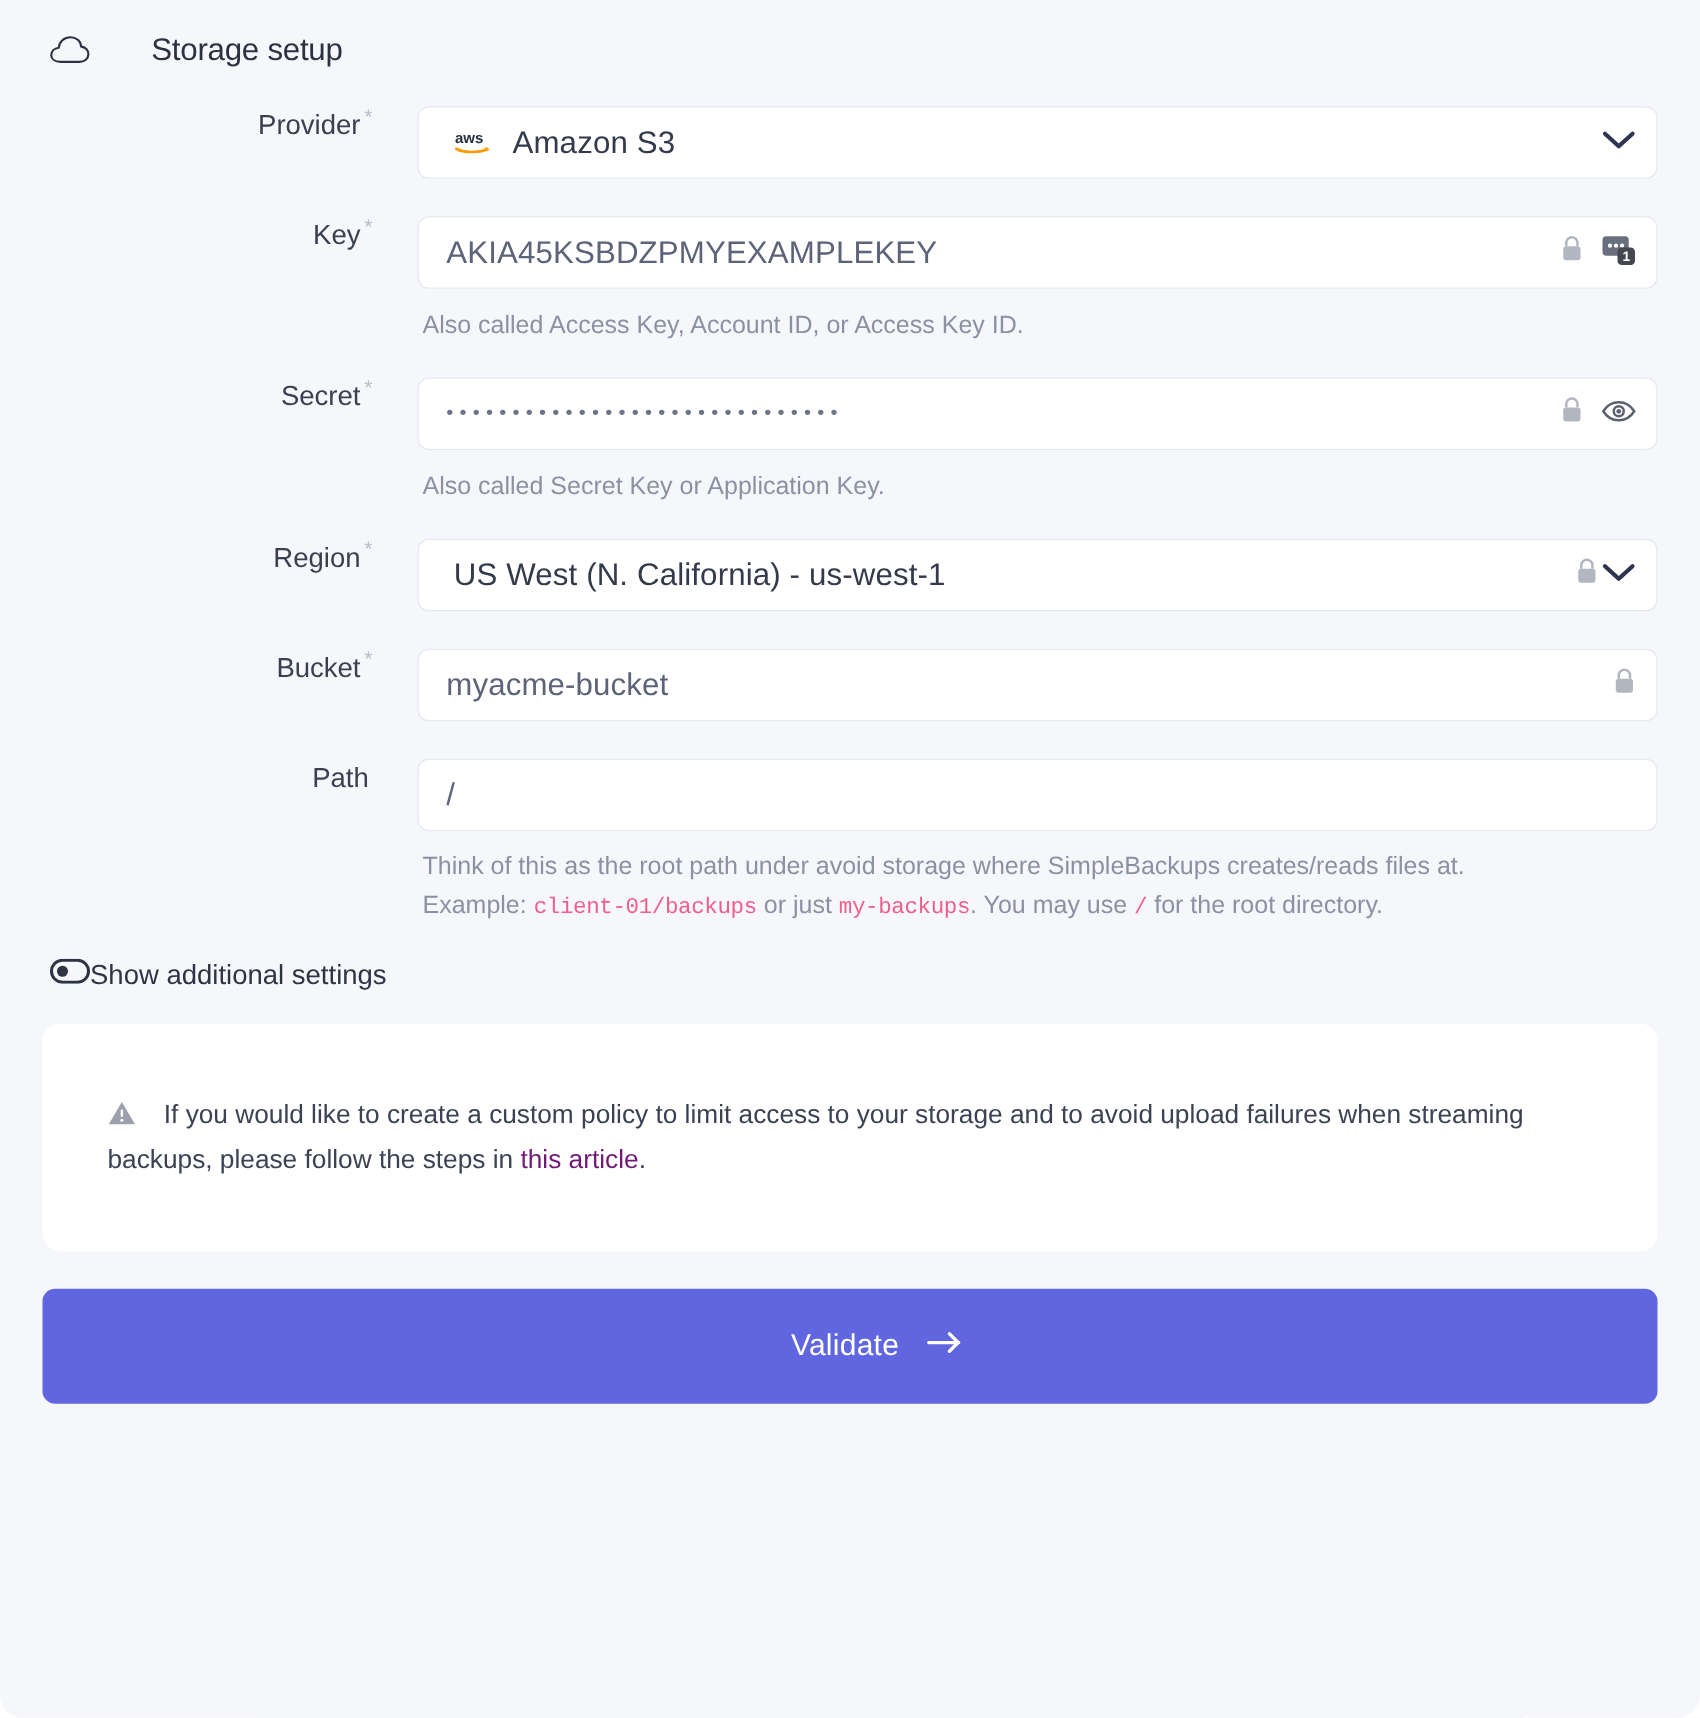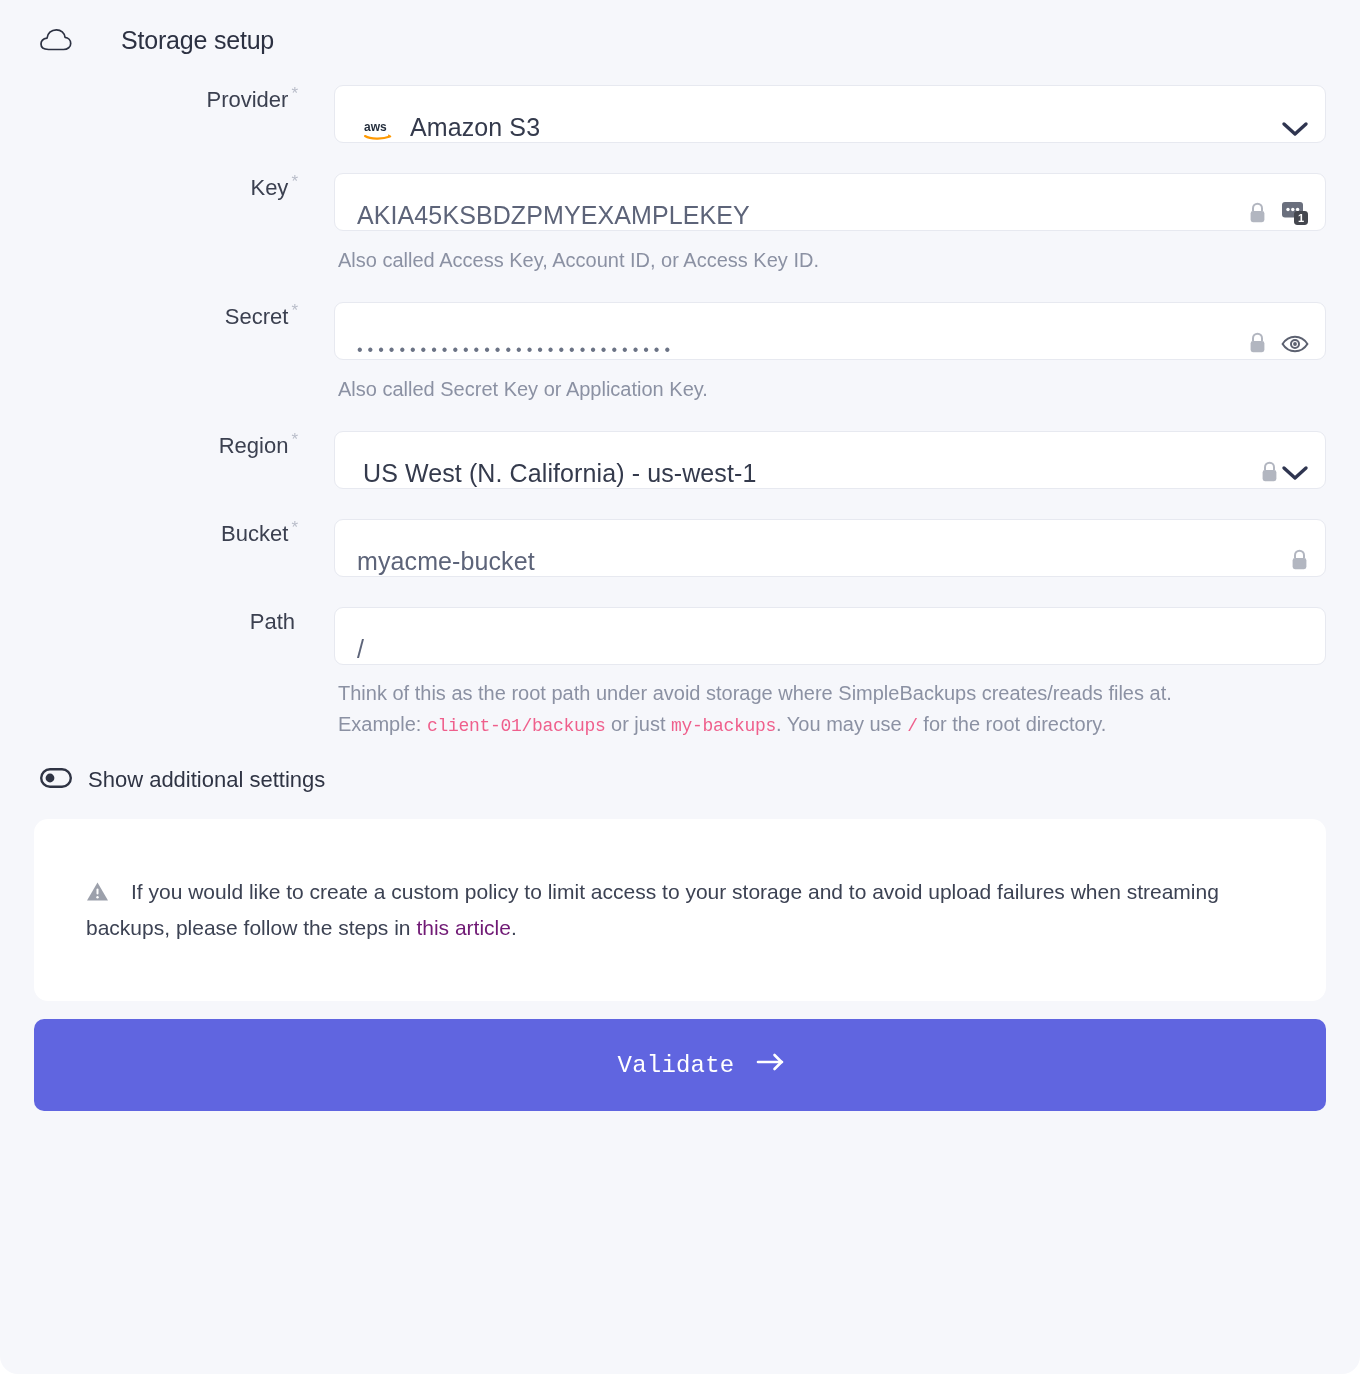--- a/index.html
+++ b/index.html
@@ -71,21 +71,21 @@
   }
 
   .control {
     position: relative;
     width: 100%;
     background: #ffffff;
     border: 1px solid #e7e9f0;
     border-radius: 9px;
     height: 58px;
     display: flex;
-    align-items: flex-end;
+    align-items: center;
     padding: 0 16px 0 22px;
   }
   .control.select { padding-left: 28px; }
 
   .control-value {
     font-size: 25px;
     color: #5d6479;
     letter-spacing: 0.1px;
     white-space: nowrap;
     overflow: hidden;
@@ -131,21 +131,20 @@
     letter-spacing: -0.3px;
   }
 
   .gap-sm { height: 26px; }
   .gap-md { height: 30px; }
 
   
   .toggle-line {
     display: flex;
     align-items: center;
-    gap: 16px;
     padding: 26px 0 0 6px;
   }
   .toggle-label {
     font-size: 22px;
     color: #2f3444;
   }
 
   
   .notice {
     margin-top: 26px;
@@ -166,29 +165,29 @@
     vertical-align: -3px;
     margin-right: 22px;
   }
   .notice-link {
     color: #701a75;
     text-decoration: none;
   }
 
   
   .validate-btn {
-    margin-top: 18px;
+    margin-top: 30px;
     width: 100%;
     height: 92px;
     background: #6065e0;
     border: none;
     border-radius: 10px;
     color: #ffffff;
     font-size: 24px;
-    font-family: Liberation Mono, monospace;
+    font-family: Liberation Sans, sans-serif;
     display: flex;
     align-items: center;
     justify-content: center;
     gap: 22px;
     cursor: pointer;
     letter-spacing: 0.2px;
     padding-left: 44px;
   }
 </style>
 </head>

